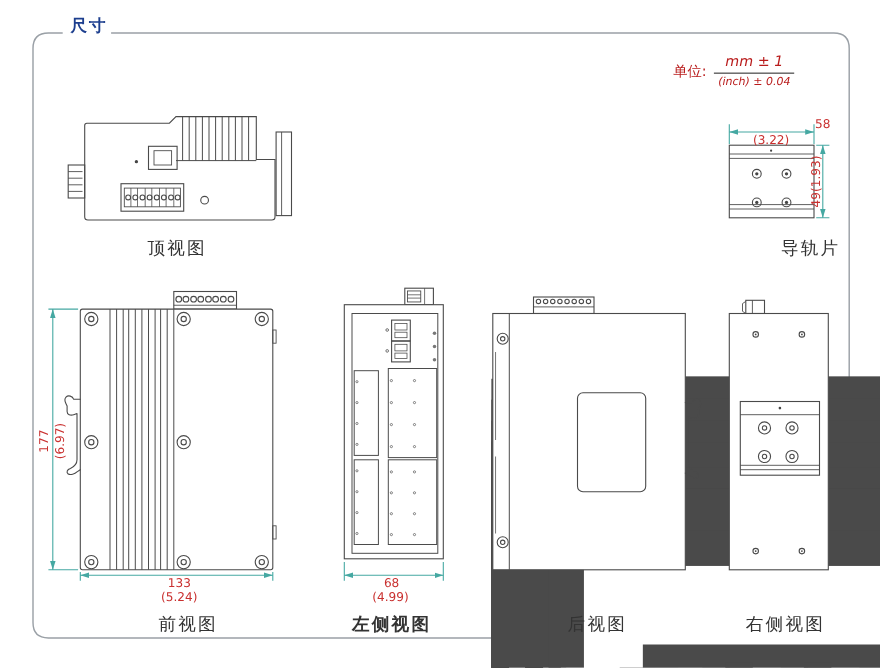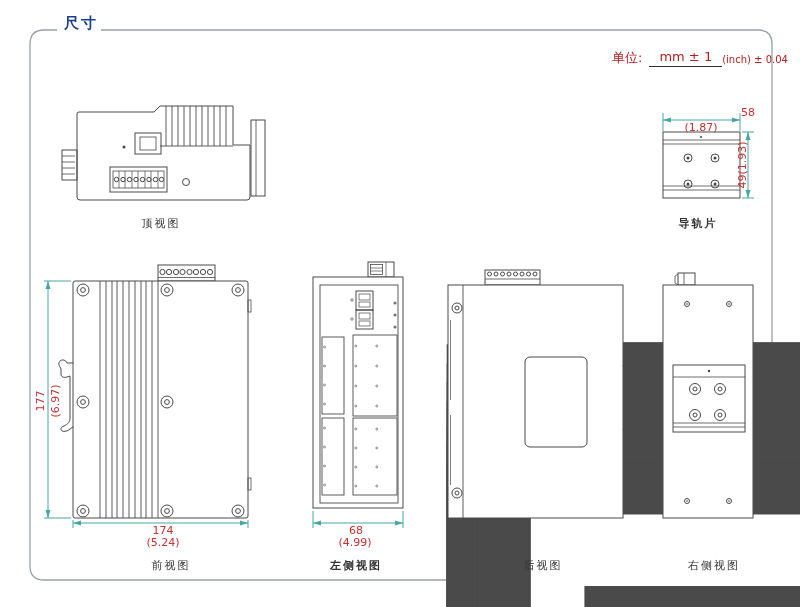--- a/index.html
+++ b/index.html
@@ -1,24 +1,24 @@
 <!DOCTYPE html>
 <html><head>
 <meta charset="utf-8">
 <style>
   html,body{margin:0;padding:0;background:#fff;font-family:"DejaVu Sans",sans-serif;}
   #stage{position:relative;width:800px;height:607px;background:#fff;overflow:hidden;}
   #stage svg{position:absolute;left:0;top:0;}
   .pgtitle{position:absolute;left:61px;top:14px;font-size:15px;font-weight:bold;color:#1c3e8e;letter-spacing:2px;background:#fff;padding:0 3px;}
-  .vlabel{position:absolute;transform:translateX(-50%);font-size:11px;color:#333;letter-spacing:2px;white-space:nowrap;}
+  .vlabel{position:absolute;transform:translateX(-50%);font-size:16px;color:#333;letter-spacing:2px;white-space:nowrap;}
   .dim{position:absolute;transform:translateX(-50%);font-size:11px;color:#c9302f;white-space:nowrap;line-height:1;}
   .dim.v{transform:translate(-50%,-50%) rotate(-90deg);}
   .unitbox{position:absolute;left:612px;top:49px;display:flex;align-items:center;gap:7px;color:#b91c1c;}
   .unitbox .ulabel{font-size:13px;}
-  .frac{display:flex;flex-direction:row;align-items:center;}
+  .frac{display:flex;flex-direction:column;align-items:center;font-style:italic;}
   .frac .num{font-size:13px;padding:0 10px 2px 10px;border-bottom:1.5px solid #333;}
   .frac .den{font-size:10px;padding-top:2px;}
 </style>
 </head>
 <body>
 
 <div id="stage">
 
 <svg width="800" height="607" viewBox="0 0 800 607">
   <defs>
@@ -273,31 +273,31 @@
 
   <div class="unitbox">
     <span class="ulabel">单位:</span>
     <span class="frac">
       <span class="num">mm ± 1</span>
       <span class="den">(inch) ± 0.04</span>
     </span>
   </div>
 
   <span class="vlabel" style="left:161px;top:216px;">顶视图</span>
-  <span class="vlabel" style="left:698px;top:216px;font-weight:bold;">导轨片</span>
+  <span class="vlabel" style="left:737px;top:216px;">导轨片</span>
   <span class="vlabel" style="left:171px;top:558px;">前视图</span>
   <span class="vlabel" style="left:356px;top:558px;font-weight:bold;">左侧视图</span>
   <span class="vlabel" style="left:543px;top:558px;">后视图</span>
   <span class="vlabel" style="left:714px;top:558px;">右侧视图</span>
 
   <span class="dim" style="left:701px;top:107px;margin-left:47px;">58</span>
-  <span class="dim" style="left:701px;top:122px;">(1.87)</span>
+  <span class="dim" style="left:701px;top:122px;">(3.22)</span>
   <span class="dim v" style="left:742px;top:165px;">49(1.93)</span>
 
   <span class="dim v" style="left:40px;top:401px;">177</span>
   <span class="dim v" style="left:55px;top:401px;">(6.97)</span>
-  <span class="dim" style="left:163px;top:525px;">174</span>
+  <span class="dim" style="left:163px;top:525px;">133</span>
   <span class="dim" style="left:163px;top:537px;text-align:right;">(5.24)</span>
 
   <span class="dim" style="left:356px;top:525px;">68</span>
   <span class="dim" style="left:355px;top:537px;">(4.99)</span>
 
 </div>
 
 </body></html>

